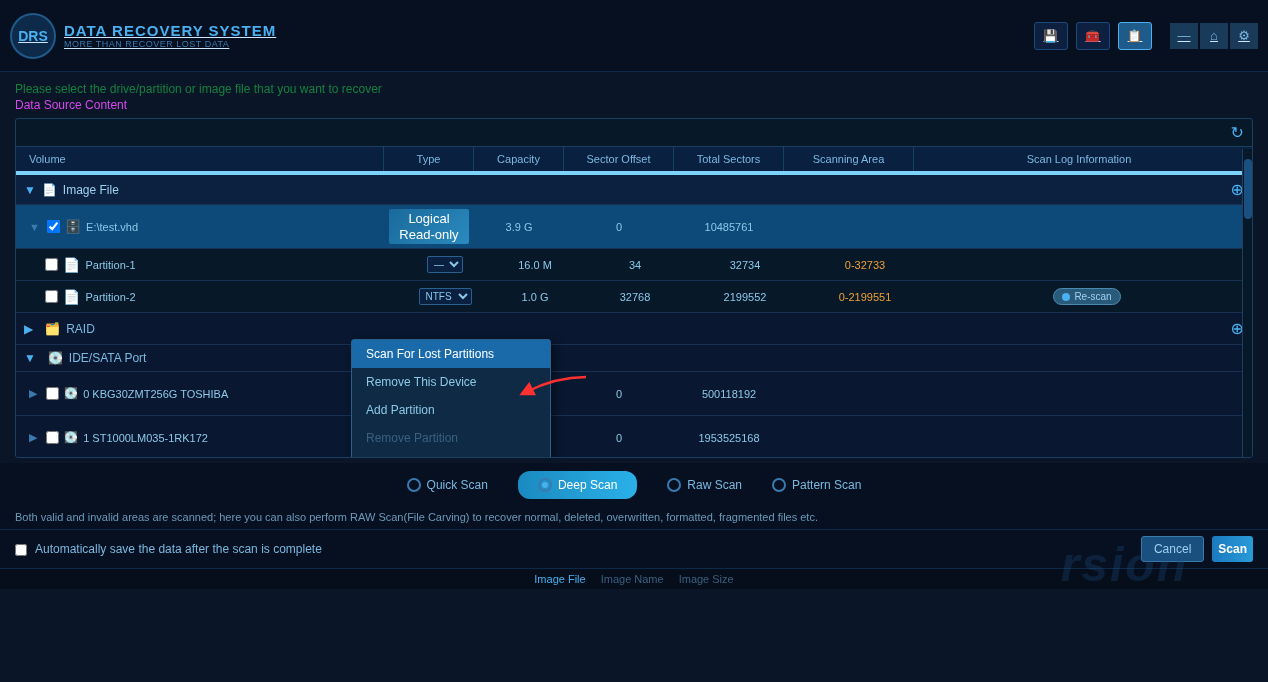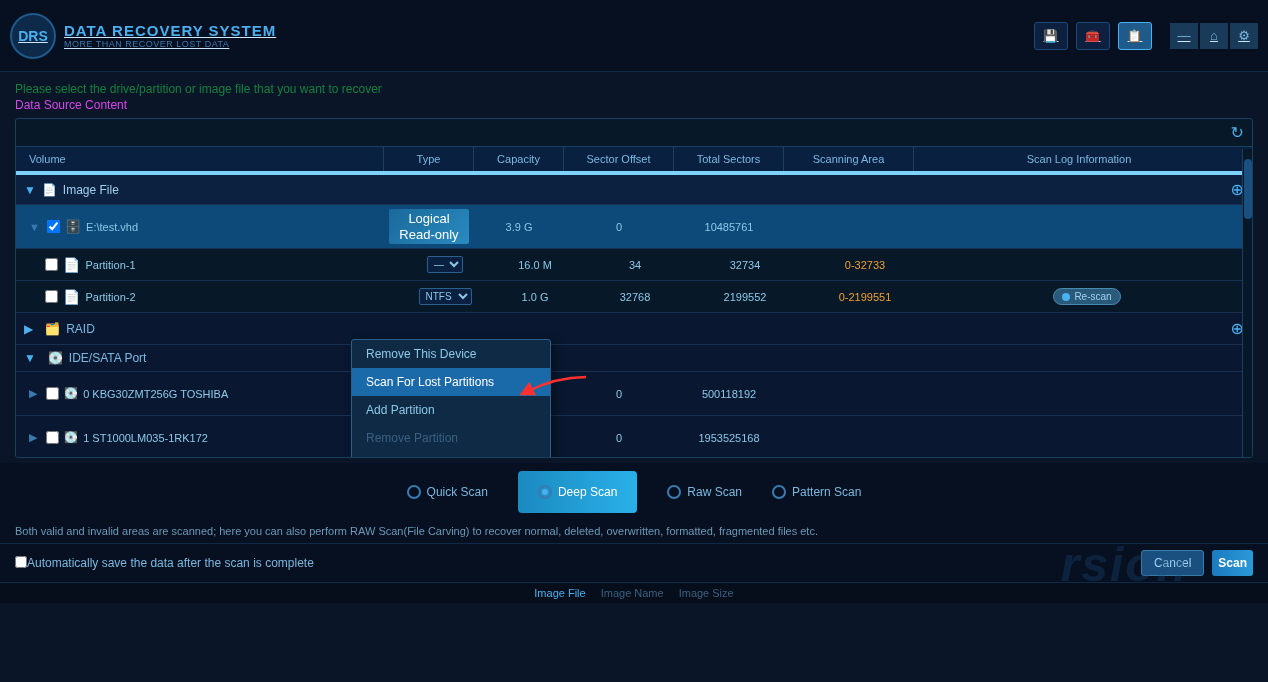--- a/index.html
+++ b/index.html
@@ -369,22 +369,22 @@
       justify-content: center;
     }
     .radio-inner {
       width: 6px;
       height: 6px;
       border-radius: 50%;
       background: #4ab0f0;
     }
     .deep-scan-active {
       background: linear-gradient(90deg, #1a8ac0, #2ab0e8);
-      border-radius: 4px;
-      padding: 14px 20px;
+      border-radius: 12px;
+      padding: 7px 20px;
       color: #fff;
       font-size: 12px;
       display: flex;
       align-items: center;
       gap: 6px;
     }
 
     .scan-description {
       padding: 4px 15px 6px 15px;
       font-size: 11px;
@@ -396,22 +396,22 @@
     .footer-bar {
       display: flex;
       align-items: center;
       justify-content: space-between;
       padding: 6px 15px;
       background: #071020;
       border-top: 1px solid #0d2a4a;
     }
     .auto-save-area {
       display: flex;
-      align-items: flex-start;
-      gap: 0;
+      align-items: flex-end;
+      gap: 8px;
       color: #7ab8e0;
       font-size: 12px;
     }
     .checkbox-small {
       width: 12px;
       height: 12px;
       border: 1px solid #3a7ab0;
       background: #1a4060;
       cursor: pointer;
     }
@@ -667,22 +667,22 @@
         </div>
       </div>
 
     </div>
 
     <div class="panel-scroll">
       <div class="panel-scroll-thumb"></div>
     </div>
 
     <div class="context-menu">
+      <div class="menu-item highlighted">Scan For Lost Partitions</div>
       <div class="menu-item">Remove This Device</div>
-      <div class="menu-item highlighted">Scan For Lost Partitions</div>
       <div class="menu-item">Add Partition</div>
       <div class="menu-item disabled">Remove Partition</div>
       <div class="menu-item">View Hex</div>
 
     </div>
 
     <div class="arrow-indicator">
       <svg width="80" height="30" viewBox="0 0 80 30">
         <defs>
           <marker id="arrowhead" markerWidth="6" markerHeight="6" refX="3" refY="3" orient="auto">

